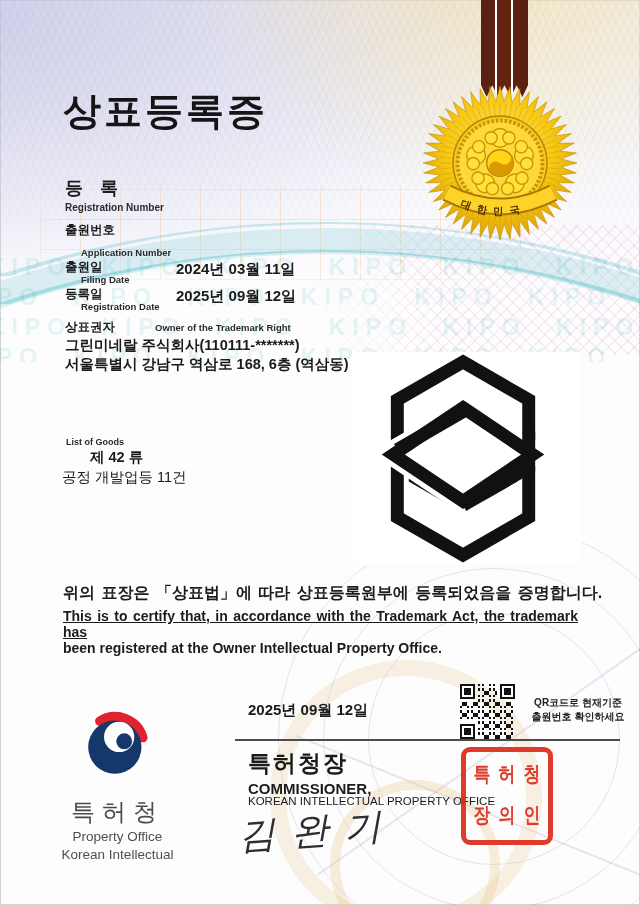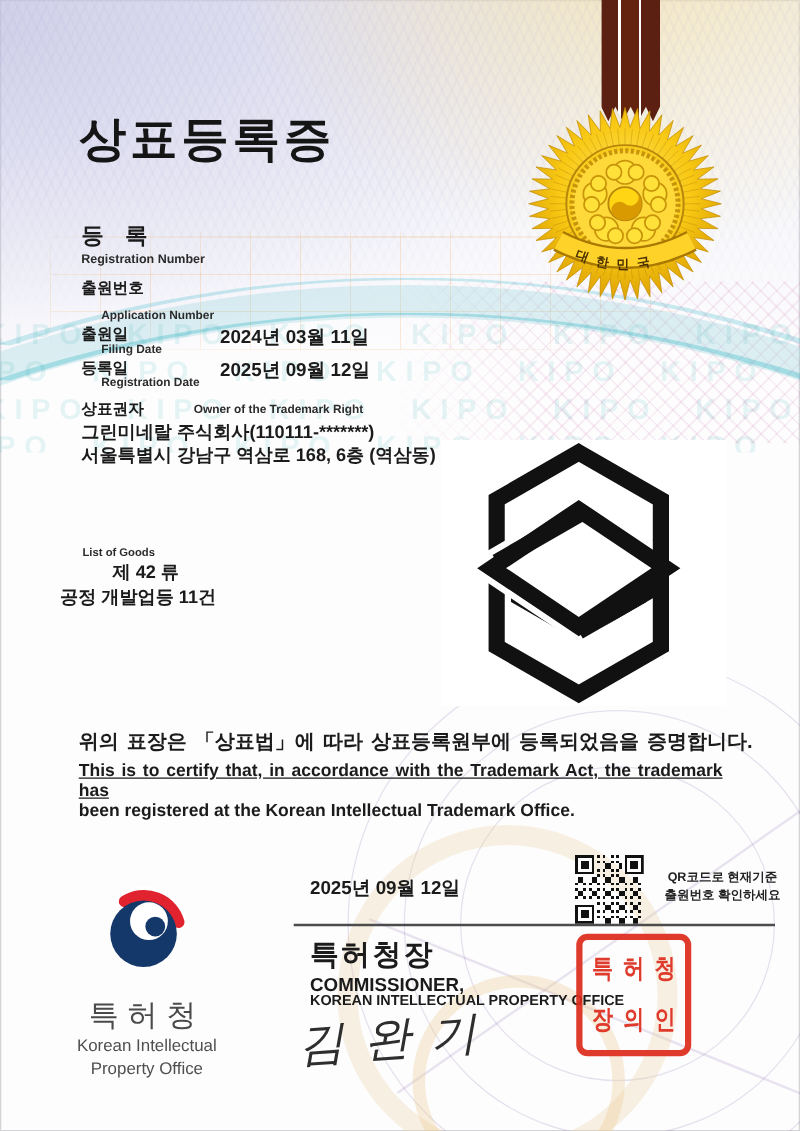--- a/index.html
+++ b/index.html
@@ -63,32 +63,32 @@
   .f-ko{font-size:12.5px;font-weight:800;left:65px;}
   .f-en{font-size:9.5px;font-weight:bold;color:#2b2b2b;left:65px;margin-left:16px;}
   .f-val{font-size:15px;font-weight:800;left:176px;}
   .owner-ko{left:65px;top:319px;font-size:12.5px;font-weight:800;}
   .owner-en{left:155px;top:322px;font-size:9.5px;font-weight:bold;color:#2b2b2b;}
   .owner-name{left:65px;top:336px;font-size:14.5px;font-weight:800;}
   .owner-addr{left:65px;top:355px;font-size:14.5px;font-weight:800;}
   .goods-ko{left:66px;top:420px;font-size:12px;font-weight:800;}
   .goods-en{left:66px;top:437px;font-size:9px;font-weight:bold;color:#2b2b2b;}
   .goods-class{left:66px;top:448px;font-size:14.5px;font-weight:800;margin-left:24px;}
-  .goods-items{left:48px;top:468px;font-size:14.5px;font-weight:700;}
+  .goods-items{left:62px;top:468px;font-size:14.5px;font-weight:400;}
   .tm-box{left:353px;top:352px;width:228px;height:213px;background:#fff;}
   .stmt-ko{left:63px;top:583px;font-size:16px;font-weight:800;word-spacing:2px;}
   .stmt-en{left:63px;top:608px;width:515px;font-size:14px;font-weight:bold;line-height:16px;}
   .stmt-en .l1{text-align:justify;text-align-last:justify;text-decoration:underline;}
   .date{left:248px;top:701px;font-size:15px;font-weight:600;}
   .qr{left:460px;top:684px;width:55px;height:55px;}
   .qr-cap{left:521px;top:696px;font-size:10px;font-weight:bold;line-height:14px;color:#222;text-align:center;width:114px;}
   .divider{left:235px;top:739px;width:385px;height:2px;background:#4c4c4c;}
   .comm-ko{left:248px;top:748px;font-size:23px;font-weight:800;letter-spacing:2px;}
   .comm-en1{left:248px;top:780px;font-size:15px;font-weight:800;text-align:center;}
-  .comm-en2{left:248px;top:795px;font-size:11.5px;font-weight:700;}
+  .comm-en2{left:248px;top:795px;font-size:11.5px;font-weight:400;}
   .seal{left:461px;top:747px;width:76px;height:82px;border:5px solid #dd2b1c;border-radius:9px;
         display:grid;grid-template-columns:repeat(3,1fr);align-items:center;justify-items:center;
         padding:3px;opacity:.92;background:rgba(255,255,255,.0);}
   .seal span{color:#dd2b1c;font-weight:800;font-size:16px;transform:scale(1.05,1.3);
         font-family:"Liberation Serif","DejaVu Serif",serif;}
   .sign{left:238px;top:806px;font-family:"DejaVu Serif","Liberation Serif",serif;font-style:italic;
         font-weight:400;font-size:37px;color:#2e2e2e;letter-spacing:16px;transform:rotate(-4deg);}
 
   
   .emblem{left:81px;top:706px;width:72px;height:72px;}
@@ -262,21 +262,21 @@
         <path d="M110,56 L180,103 L110,150 L40,103 Z" stroke="#111" stroke-width="13"></path>
         <path d="M176,80 L176,116 L110,154" stroke="#111" stroke-width="13"></path>
         <path d="M44,98 L110,60" stroke="#111" stroke-width="13"></path>
       </g>
     </svg>
   </div>
 
   <div class="abs t stmt-ko">위의 표장은 「상표법」에 따라 상표등록원부에 등록되었음을 증명합니다.</div>
   <div class="abs stmt-en">
     <div class="l1">This is to certify that, in accordance with the Trademark Act, the trademark has</div>
-    <div class="l2">been registered at the Korean Intellectual Trademark Office.</div>
+    <div class="l2">been registered at the Owner Intellectual Property Office.</div>
   </div>
 
   <div class="abs t date">2025년 09월 12일</div>
 
   <svg class="abs qr" id="qr-svg" viewBox="0 0 25 25" shape-rendering="crispEdges">
       <rect x="0" y="10" width="1" height="1" fill="#111"></rect>
       <rect x="0" y="12" width="1" height="1" fill="#111"></rect>
       <rect x="0" y="15" width="1" height="1" fill="#111"></rect>
       <rect x="1" y="8" width="1" height="1" fill="#111"></rect>
       <rect x="1" y="9" width="1" height="1" fill="#111"></rect>
@@ -444,17 +444,17 @@
 
   <svg class="abs emblem" viewBox="0 0 100 100">
     <path d="M 24,20 A 41,41 0 0 1 87,44" stroke="#ffffff" stroke-width="17" fill="none" stroke-linecap="round"></path>
     <path d="M 26,21 A 40,40 0 0 1 86,44" stroke="#e0232e" stroke-width="13" fill="none" stroke-linecap="round"></path>
     <circle cx="47" cy="57" r="37" fill="#15386b"></circle>
     <circle cx="53" cy="43" r="21" fill="#ffffff"></circle>
     <circle cx="60" cy="49" r="11" fill="#15386b"></circle>
   </svg>
   <div class="abs t agency-ko">특허청</div>
   <div class="abs agency-en">
+    <div>Property Office</div>
     <div>Korean Intellectual</div>
-    <div>Property Office</div>
   </div>
 
 </div>
 
 </body></html>

